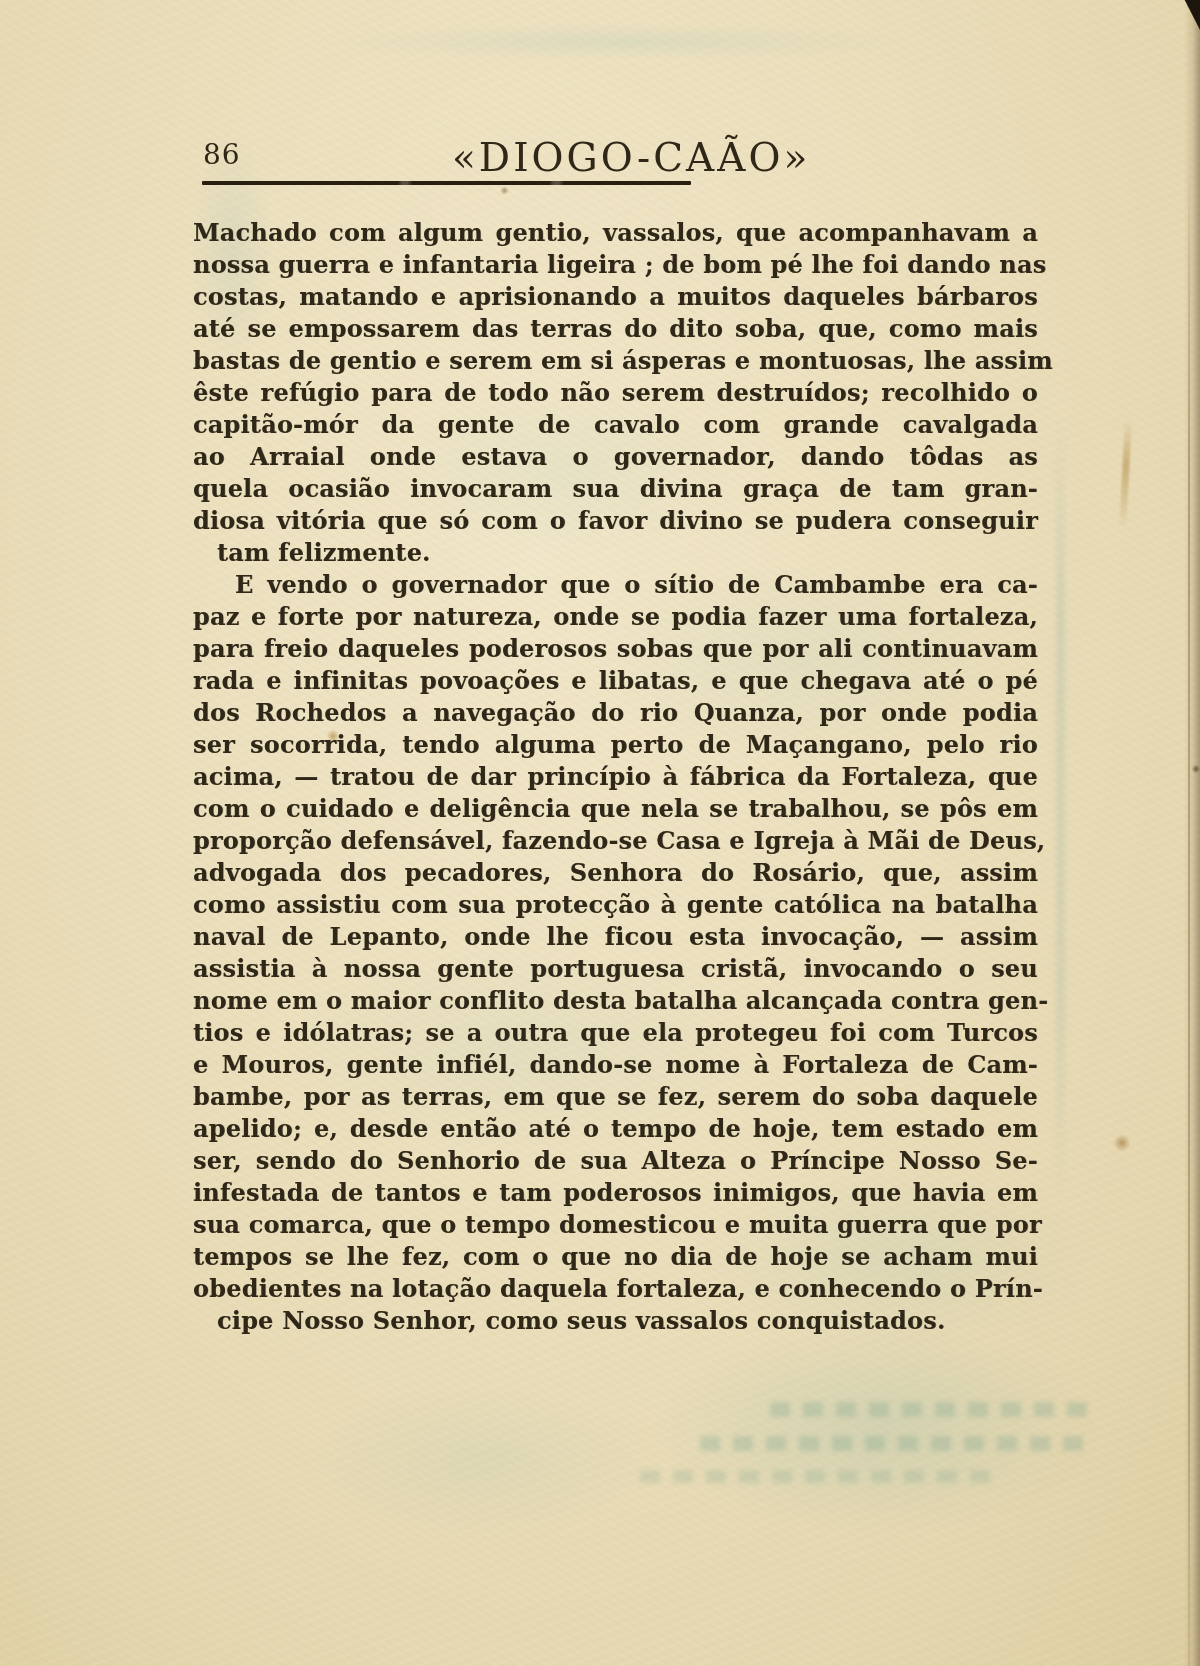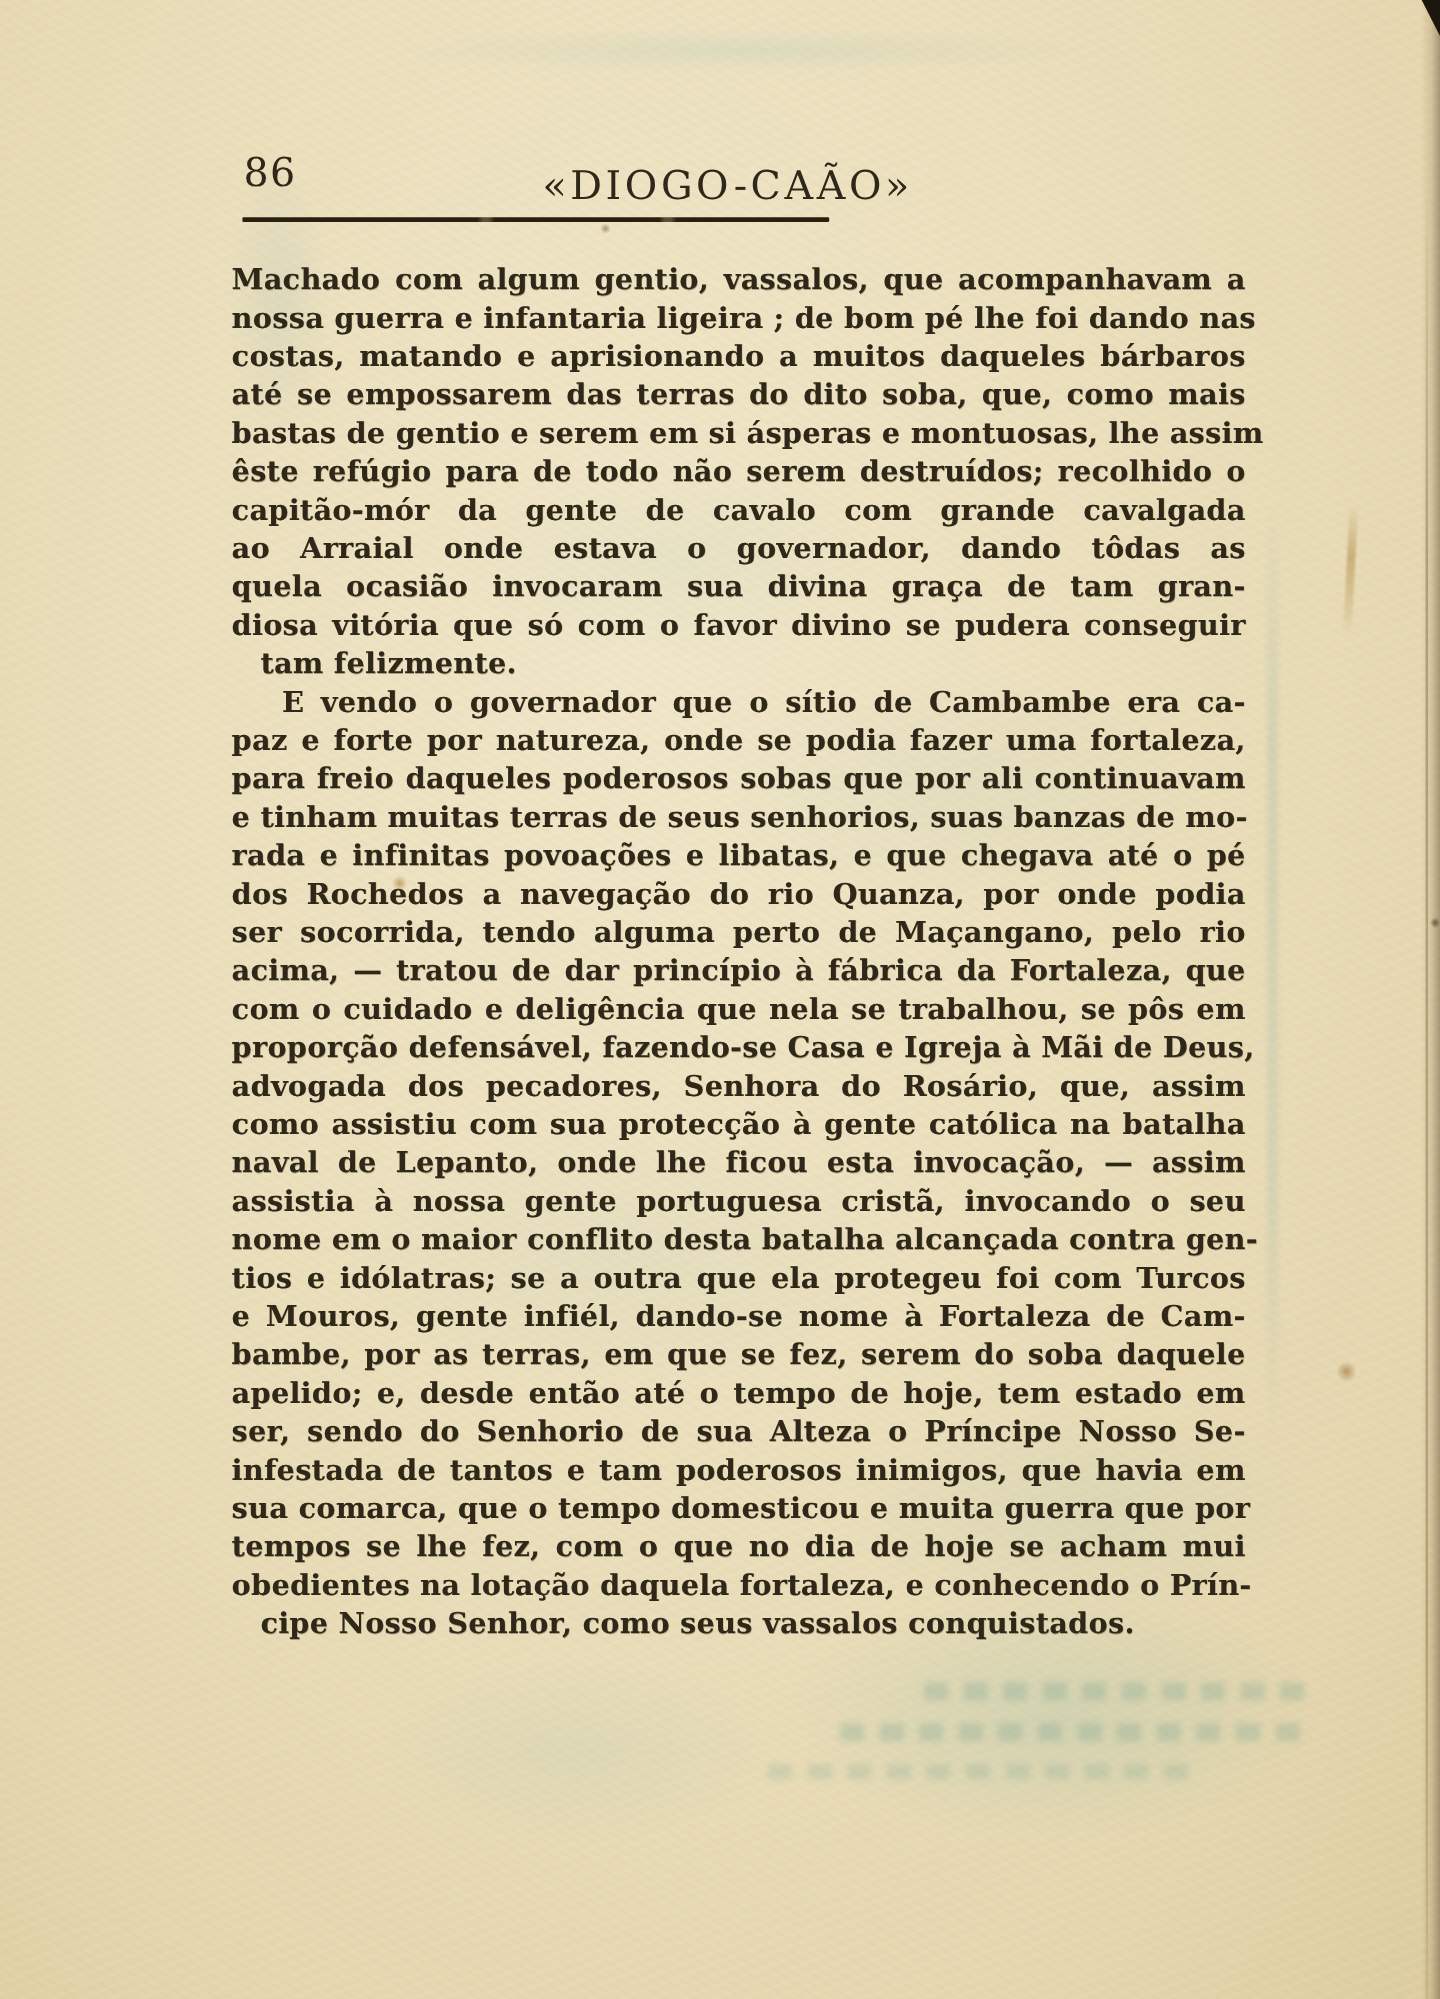--- a/index.html
+++ b/index.html
@@ -60,26 +60,26 @@
   }
   
   .ghost-line{position:absolute;height:15px;pointer-events:none;filter:blur(2.5px);opacity:.5;
     background:repeating-linear-gradient(90deg, rgba(115,160,140,.55) 0 20px, rgba(0,0,0,0) 20px 33px);}
   .g1{left:770px;top:1402px;width:330px;}
   .g2{left:700px;top:1436px;width:395px;}
   .g3{left:640px;top:1470px;width:360px;height:13px;opacity:.38;}
 
   
   .page-number{
-    position:absolute;left:203px;top:124px;
-    font-size:33px;color:var(--ink,#2f2718);letter-spacing:1px;
+    position:absolute;left:203px;top:138px;
+    font-size:28px;color:var(--ink,#2f2718);letter-spacing:1px;
   }
   .page-title{
     position:absolute;left:452px;top:135px;
-    font-size:33px;color:var(--ink,#2f2718);letter-spacing:3px;white-space:nowrap;
+    font-size:39px;color:var(--ink,#2f2718);letter-spacing:3px;white-space:nowrap;
   }
   .header-rule{
     position:absolute;left:202px;top:181px;width:489px;height:4px;
     background:linear-gradient(90deg, var(--rule,#281f10) 0 40%, rgba(40,31,16,.75) 41% 42%, var(--rule,#281f10) 43% 71%, rgba(40,31,16,.75) 72% 73%, var(--rule,#281f10) 74% 100%);
     border-radius:1px;
   }
 
   
   .body-text{
     position:absolute;left:193px;top:217px;width:845px;
@@ -123,21 +123,20 @@
     <div class="line">bastas de gentio e serem em si ásperas e montuosas, lhe assim</div>
     <div class="line">êste refúgio para de todo não serem destruídos; recolhido o</div>
     <div class="line">capitão-mór da gente de cavalo com grande cavalgada</div>
     <div class="line">ao Arraial onde estava o governador, dando tôdas as</div>
     <div class="line">quela ocasião invocaram sua divina graça de tam gran-</div>
     <div class="line">diosa vitória que só com o favor divino se pudera conseguir</div>
     <div class="line p-end">tam felizmente.</div>
     <div class="line p-start">E vendo o governador que o sítio de Cambambe era ca-</div>
     <div class="line">paz e forte por natureza, onde se podia fazer uma fortaleza,</div>
     <div class="line">para freio daqueles poderosos sobas que por ali continuavam</div>
-    <div class="line">e tinham muitas terras de seus senhorios, suas banzas de mo-</div>
     <div class="line">rada e infinitas povoações e libatas, e que chegava até o pé</div>
     <div class="line">dos Rochedos a navegação do rio Quanza, por onde podia</div>
     <div class="line">ser socorrida, tendo alguma perto de Maçangano, pelo rio</div>
     <div class="line">acima, — tratou de dar princípio à fábrica da Fortaleza, que</div>
     <div class="line">com o cuidado e deligência que nela se trabalhou, se pôs em</div>
     <div class="line">proporção defensável, fazendo-se Casa e Igreja à Mãi de Deus,</div>
     <div class="line">advogada dos pecadores, Senhora do Rosário, que, assim</div>
     <div class="line">como assistiu com sua protecção à gente católica na batalha</div>
     <div class="line">naval de Lepanto, onde lhe ficou esta invocação, — assim</div>
     <div class="line">assistia à nossa gente portuguesa cristã, invocando o seu</div>

